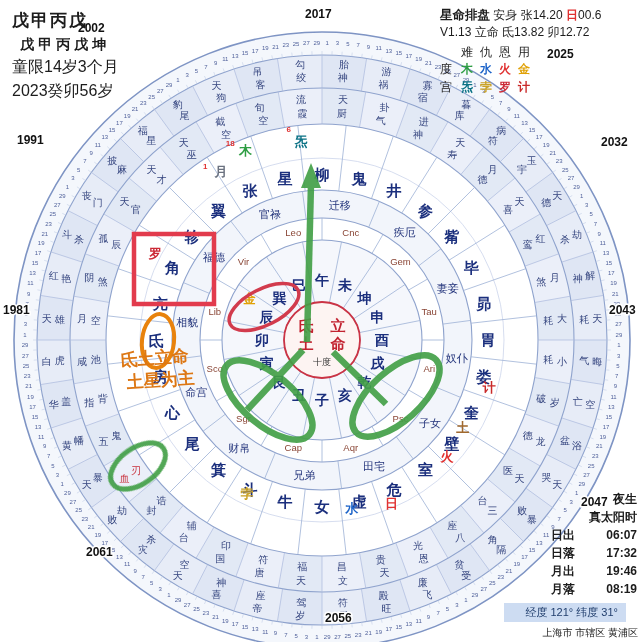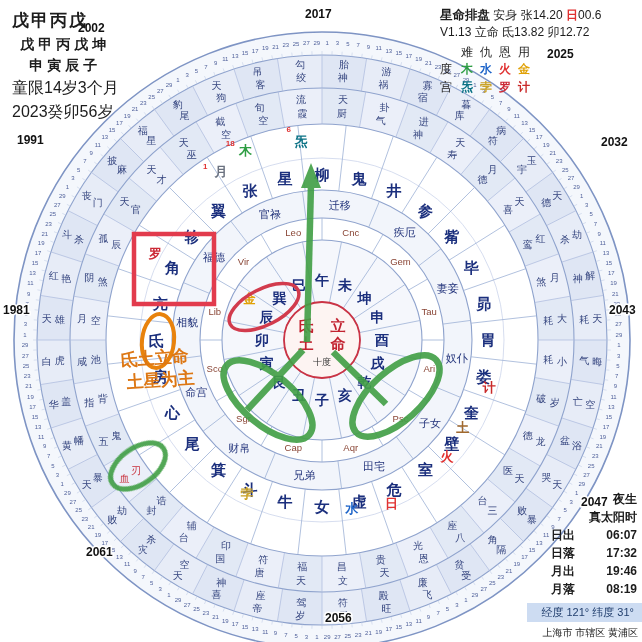--- a/index.html
+++ b/index.html
@@ -12,21 +12,21 @@
   #panel-tl .title{font-size:17px;font-weight:bold;letter-spacing:2px;}
   #panel-tl .pillars{font-size:14px;letter-spacing:4px;font-weight:bold;text-align:center;}
   #panel-tl .small{font-size:16px;}
   #panel-tr{right:6px;top:6px;width:196px;line-height:1.45;font-size:12px;}
   #panel-tr .r1 b{font-size:12.5px;font-family:Liberation Serif, serif;}
   .tbl{margin-top:2px;}
   .trow{display:flex;gap:7px;font-size:12px;}
   .tlab{width:14px;display:inline-block;}
   #panel-br{right:5px;bottom:44px;font-size:12px;font-weight:bold;line-height:1.5;text-align:right;width:86px;}
   .strow{display:flex;justify-content:space-between;}
-  #coords-bar{position:absolute;right:0;bottom:20px;background:#cddcf2;color:#23406f;font-size:11px;padding:2px 8px 2px 14px;z-index:5;}
+  #coords-bar{position:absolute;right:16px;bottom:20px;background:#cddcf2;color:#23406f;font-size:11px;padding:2px 8px 2px 21px;z-index:5;}
   #location-line{position:absolute;right:4px;bottom:2px;font-size:10px;color:#222;z-index:5;}
 </style>
 </head>
 <body>
 
 <div id="stage">
 
   <svg id="wheel" width="642" height="642" viewBox="0 0 642 642">
     <g id="gen">
         <g>
@@ -880,21 +880,20 @@
         <ellipse cx="268" cy="400" rx="54" ry="25" transform="rotate(40 268 400)"></ellipse>
         <ellipse cx="396" cy="396" rx="54" ry="25" transform="rotate(-42 396 396)"></ellipse>
         <ellipse cx="138" cy="466" rx="31" ry="18" stroke-width="5" transform="rotate(-35 138 466)"></ellipse>
       </g>
     </g>
   </svg>
 
   <div class="panel" id="panel-tl">
     <div class="title">戊甲丙戊</div>
     <div class="pillars"><span>戊甲丙戊</span><span>坤</span></div>
-    <div class="pillars">申寅辰子</div>
     <div class="small">童限14岁3个月</div>
     <div class="small">2023癸卯56岁</div>
   </div>
 
   <div class="panel" id="panel-tr">
     <div class="r1"><b>星命排盘</b> <span>安身 张14.20 <span style="color:#e03131;font-weight:bold">日</span>00.6</span></div>
     <div class="r1"><span>V1.13</span> <span>立命 氐13.82 卯12.72</span></div>
     <div class="tbl">
       <div class="trow">
         <span class="tlab"></span>

